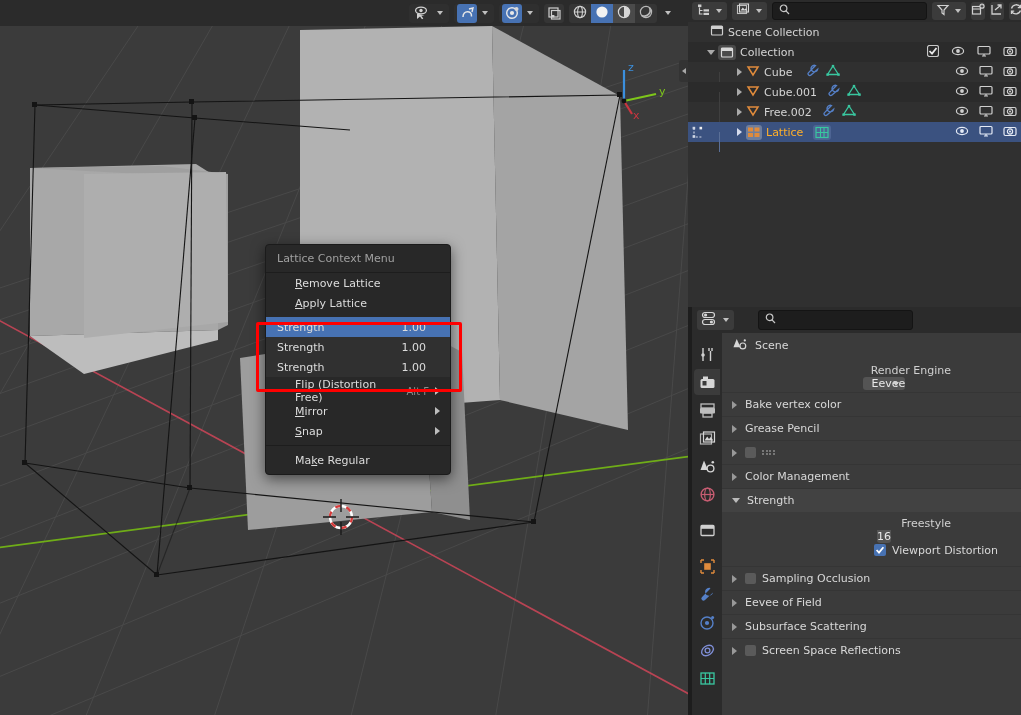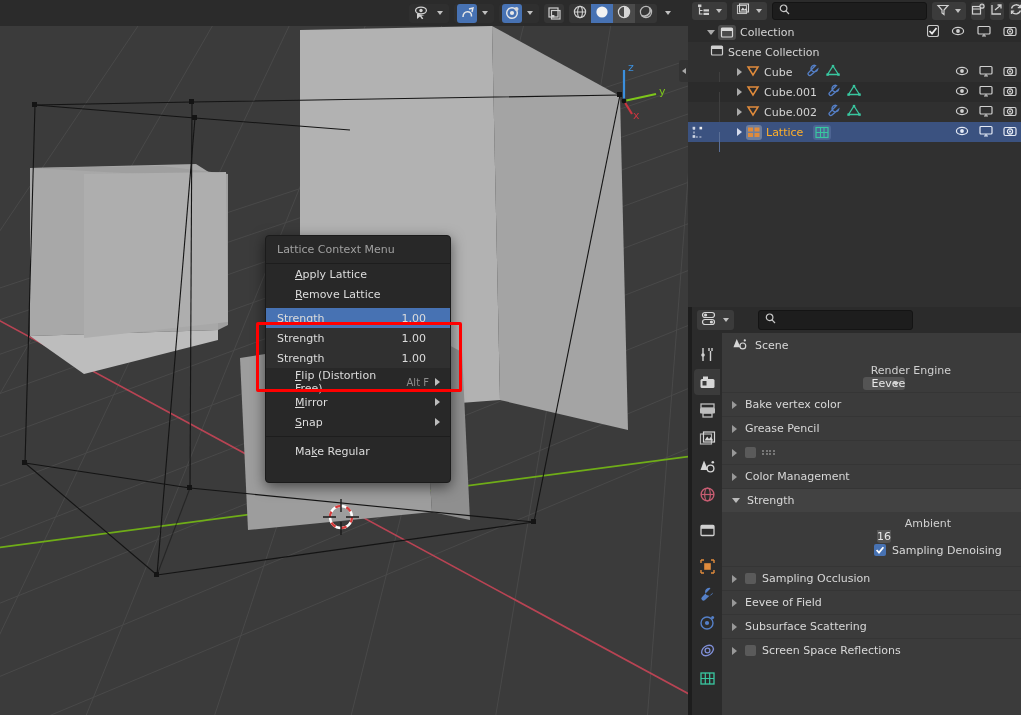--- a/index.html
+++ b/index.html
@@ -58,25 +58,25 @@
   .vp-collapse span {
     width: 0; height: 0; border-top: 3.5px solid transparent;
     border-bottom: 3.5px solid transparent; border-right: 4px solid #a8a8a8;
   }
 
   
   .gizmo { position: absolute; left: 604px; top: 58px; width: 70px; height: 70px; z-index: 20; }
 
   
   .ctxmenu {
-    position: absolute; left: 265px; top: 235px; width: 186px;
+    position: absolute; left: 265px; top: 244px; width: 186px;
     background: #282828; border: 1px solid #1b1b1b;
     border-radius: 4px; z-index: 60;
     box-shadow: 0 4px 14px rgba(0,0,0,0.55);
-    padding-bottom: 21px;
+    padding-bottom: 4px;
   }
   .ctx-title {
     padding: 7px 0 7px 11px; font-size: 11px; color: #a0a0a0;
     border-bottom: 1px solid #1d1d1d;
   }
   .ctx-item {
     height: 20px; display: flex; align-items: center;
     padding: 0 10px 0 29px; font-size: 11px; color: #dcdcdc;
     position: relative;
   }
@@ -413,24 +413,24 @@
     </svg>
 
     <div class="vp-collapse">
       <span></span>
     </div>
 
     <div class="ctxmenu">
       <div class="ctx-title">Lattice Context Menu</div>
 
       <div class="ctx-item">
+        <span class="lbl"><span class="uk">R</span>emove Lattice</span>
+      </div>
+      <div class="ctx-item">
         <span class="lbl"><span class="uk">A</span>pply Lattice</span>
-      </div>
-      <div class="ctx-item">
-        <span class="lbl"><span class="uk">R</span>emove Lattice</span>
       </div>
 
       <div class="ctx-gap"></div>
 
       <div class="ctx-item prop sel">
         <span class="lbl">Strength</span>
         <span class="val">1.00</span>
       </div>
       <div class="ctx-item prop">
         <span class="lbl">Strength</span>
@@ -531,20 +531,31 @@
             <path d="M2.5 8 A4.8 4.8 0 0 0 11.5 7.5" fill="none" stroke="#d0d0d0" stroke-width="1.3"></path>
             <path d="M11.5 1.8 L11.5 4.6 L8.8 4.6" fill="none" stroke="#d0d0d0" stroke-width="1.3"></path>
             <path d="M2.5 11 L2.5 8.2 L5.2 8.2" fill="none" stroke="#d0d0d0" stroke-width="1.3"></path>
           </svg>
         </span>
       </div>
     </div>
 
     <div class="out-rows">
 
+      <div class="orow">
+        <span style="width:22px"></span>
+        <span>
+          <svg width="14" height="13" viewBox="0 0 14 13">
+            <rect x="1.5" y="2" width="11" height="9" rx="1" fill="none" stroke="#d0d0d0" stroke-width="1.2"></rect>
+            <rect x="1.5" y="2" width="11" height="3" fill="#d0d0d0"></rect>
+          </svg>
+        </span>
+        <span class="name">Scene Collection</span>
+      </div>
+
       <div class="orow alt">
         <span style="width:16px"></span>
         <span class="disc">
             <span class="tri-d"></span>
           </span>
         <span style="background:#4a4a4a;border-radius:3px;padding:1px 2px;display:inline-flex">
           <svg width="14" height="13" viewBox="0 0 14 13">
             <rect x="1.5" y="2" width="11" height="9" rx="1" fill="none" stroke="#d8d8d8" stroke-width="1.2"></rect>
             <rect x="1.5" y="2" width="11" height="3" fill="#d8d8d8"></rect>
           </svg>
@@ -573,31 +584,20 @@
             <svg width="14" height="12" viewBox="0 0 14 12">
               <rect x="1" y="2.5" width="12" height="8" rx="1.5" fill="none" stroke="#cfcfcf" stroke-width="1.2"></rect>
               <circle cx="7" cy="6.5" r="2.6" fill="none" stroke="#cfcfcf" stroke-width="1.2"></circle>
               <circle cx="7" cy="6.5" r="1" fill="#cfcfcf"></circle>
             </svg>
           </span>
         </span>
       </div>
 
       <div class="orow">
-        <span style="width:22px"></span>
-        <span>
-          <svg width="14" height="13" viewBox="0 0 14 13">
-            <rect x="1.5" y="2" width="11" height="9" rx="1" fill="none" stroke="#d0d0d0" stroke-width="1.2"></rect>
-            <rect x="1.5" y="2" width="11" height="3" fill="#d0d0d0"></rect>
-          </svg>
-        </span>
-        <span class="name">Scene Collection</span>
-      </div>
-
-      <div class="orow">
         <span style="width:44px;position:relative">
             <span class="vline" style="left:31px"></span>
           </span>
         <span class="disc">
             <span class="tri-r"></span>
           </span>
         <span>
           <svg width="14" height="13" viewBox="0 0 14 13">
             <path d="M2 3 L12 3 L7 11 Z" fill="none" stroke="#e08b3c" stroke-width="1.5"></path>
           </svg>
@@ -693,21 +693,21 @@
             <span class="vline" style="left:31px"></span>
           </span>
         <span class="disc">
             <span class="tri-r"></span>
           </span>
         <span>
           <svg width="14" height="13" viewBox="0 0 14 13">
               <path d="M2 3 L12 3 L7 11 Z" fill="none" stroke="#e08b3c" stroke-width="1.5"></path>
             </svg>
         </span>
-        <span class="name">Cube.002</span>
+        <span class="name">Free.002</span>
         <span style="margin-left:10px">
           <svg width="14" height="13" viewBox="0 0 14 13">
               <path d="M9.5 1.5 A3.3 3.3 0 1 0 11.5 5.5 L5 11 A1.6 1.6 0 0 1 2.6 8.6 L8 3 Z" fill="none" stroke="#5580c8" stroke-width="1.3"></path>
             </svg>
         </span>
         <span style="margin-left:6px">
           <svg width="14" height="13" viewBox="0 0 14 13">
               <path d="M7 2 L12.5 10.5 L1.5 10.5 Z" fill="none" stroke="#39c7a0" stroke-width="1.3"></path>
               <rect x="5.8" y="0.9" width="2.4" height="2.4" fill="#39c7a0"></rect>
               <rect x="0.4" y="9.4" width="2.4" height="2.4" fill="#39c7a0"></rect>
@@ -1003,32 +1003,32 @@
               <i></i>
               <i></i>
               <i></i>
               <i></i>
               <i></i>
             </span>
         </div>
 
         <div class="sampling-body">
           <div class="row-field" style="margin-top:1px">
-            <span class="lbl2">Ambient</span>
+            <span class="lbl2">Freestyle</span>
             <span class="field" style="border-radius:0 0 3px 3px">
               <span>16</span>
             </span>
           </div>
           <div class="cbrow">
             <span class="cbox">
               <svg width="10" height="10" viewBox="0 0 10 10">
                   <path d="M1.6 5 L4 7.6 L8.4 2.2" fill="none" stroke="#ffffff" stroke-width="1.8"></path>
                 </svg>
             </span>
-            <span class="ctext">Sampling Denoising</span>
+            <span class="ctext">Viewport Distortion</span>
           </div>
         </div>
 
         <div class="sect">
           <span class="tri-r2"></span>
           <span class="cb"></span>
           <span class="stxt">Sampling Occlusion</span>
           <span class="grip">
               <i></i>
               <i></i>

